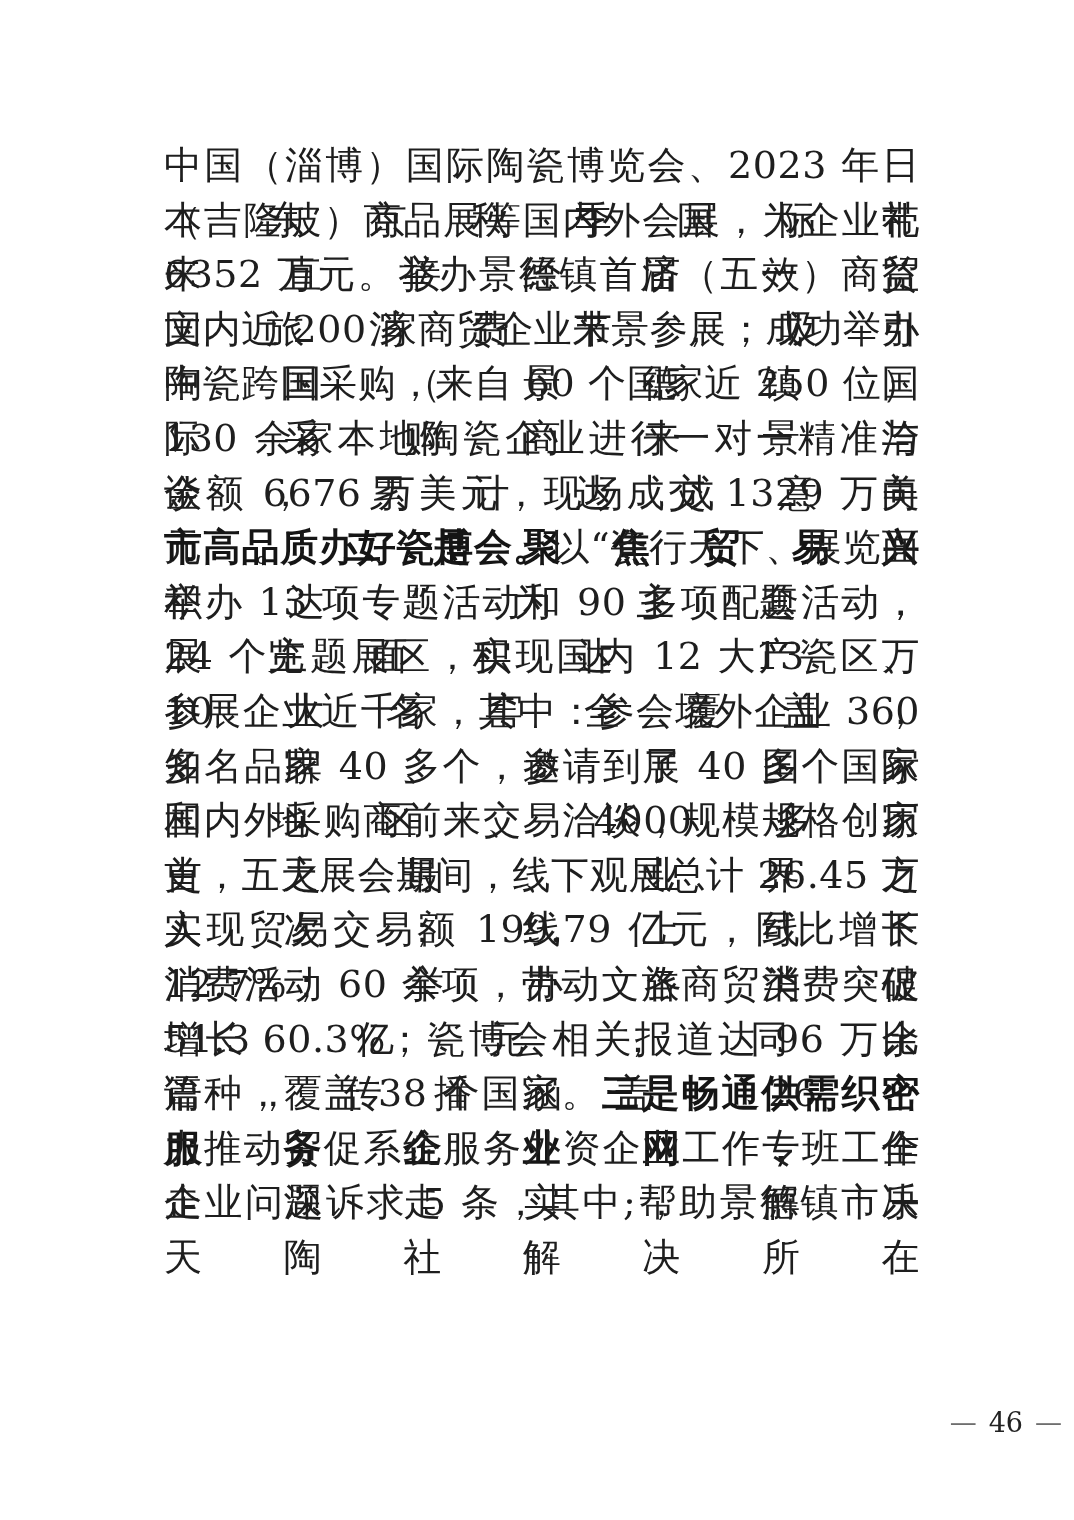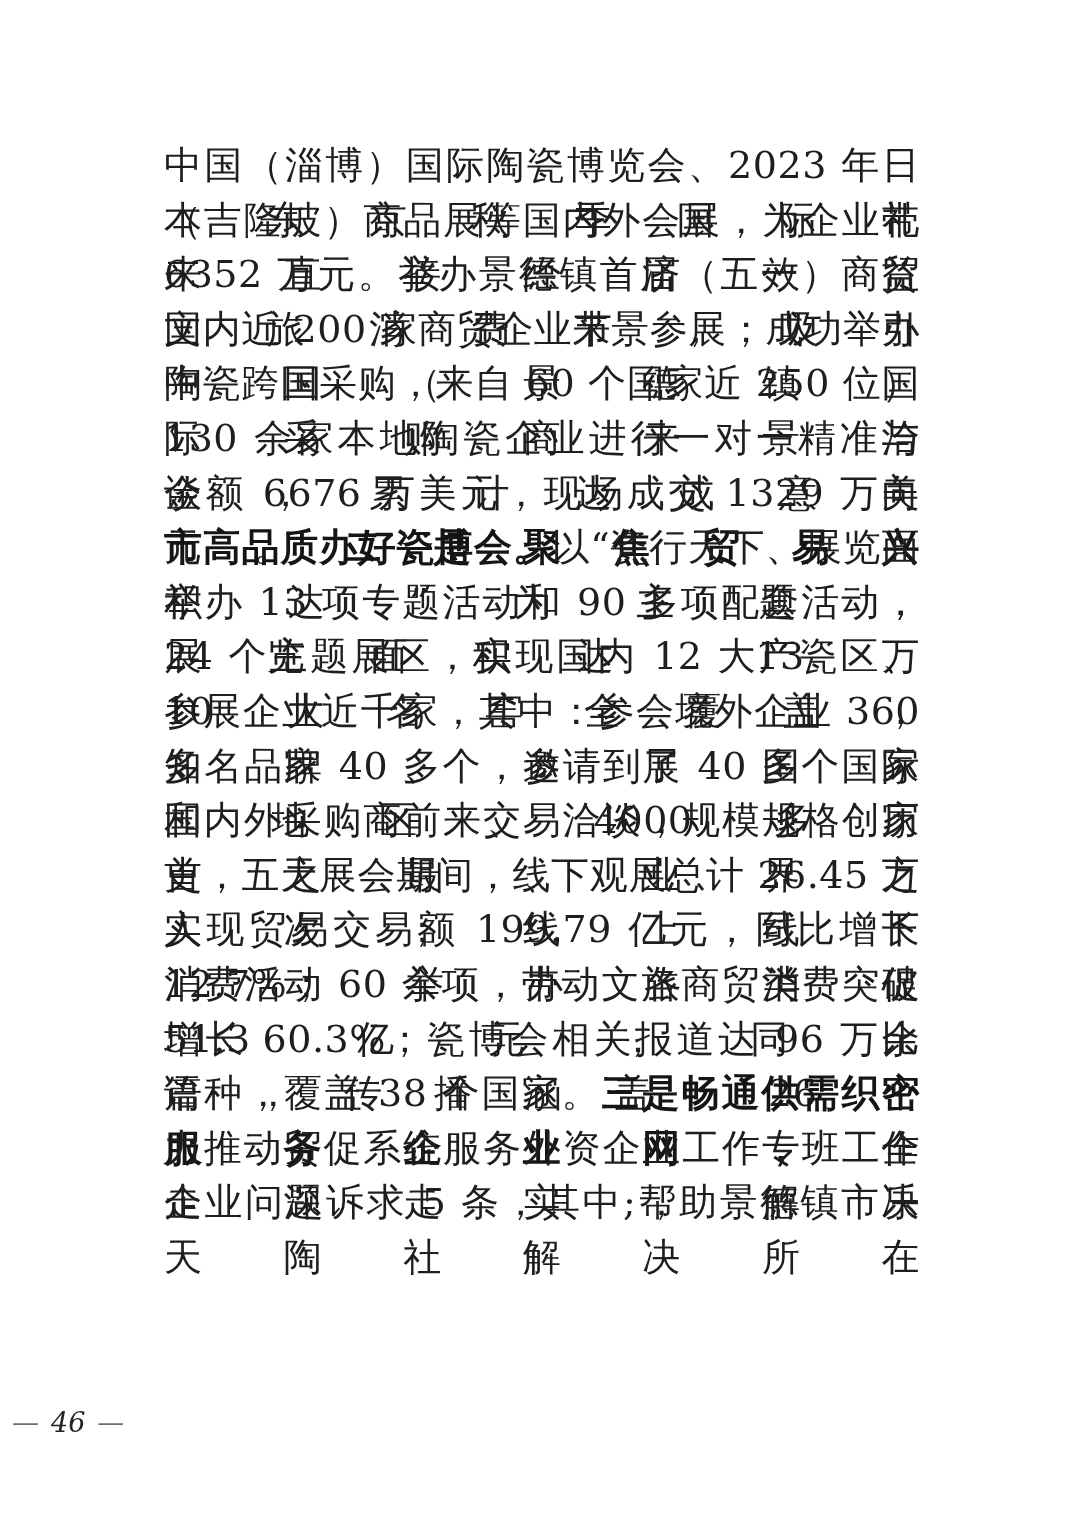--- a/index.html
+++ b/index.html
@@ -31,25 +31,24 @@
     text-align-last: justify;
     white-space: normal;
   }
   .seg { font-weight: normal; }
   .seg.bold { font-weight: bold; color: #151515; }
   .footer {
     position: absolute;
     top: 1405px;
     left: 0;
     width: 100%;
-    text-align: left;
+    text-align: right;
     font-size: 27px;
     line-height: 36px;
     color: #2a2a2a;
-    font-style: italic;
   }
   .footer .dash {
     color: #6e6e6e;
     padding: 0 12px;
     font-weight: normal;
   }
   .footer .page-num {
     color: #222222;
   }
 </style>

